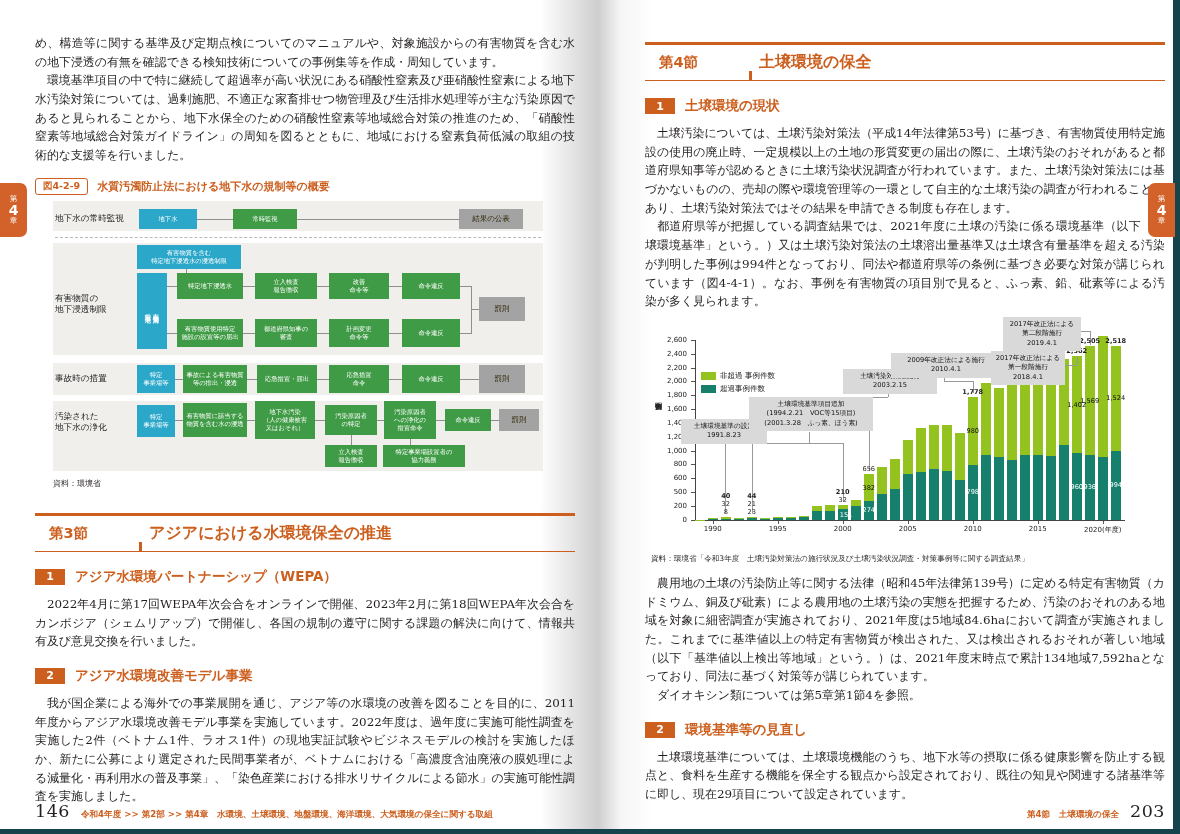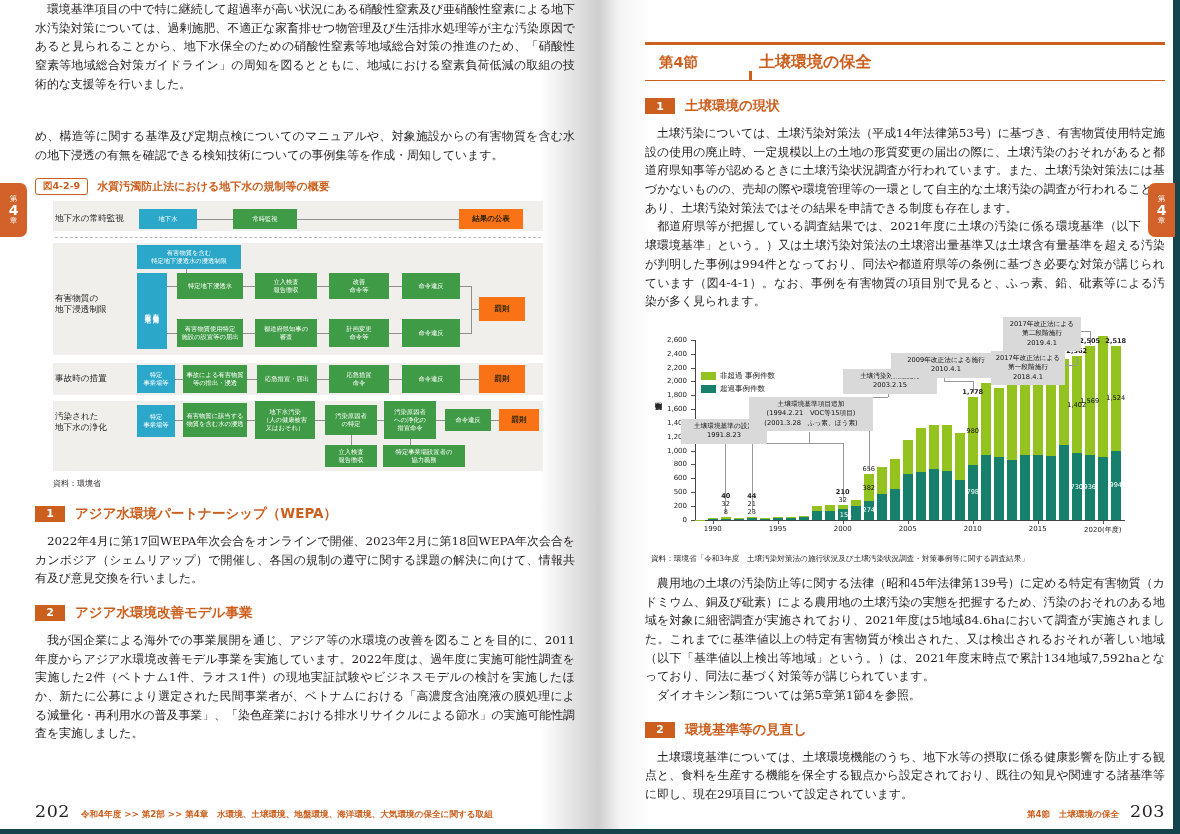--- a/index.html
+++ b/index.html
@@ -32,21 +32,21 @@
        display:flex;align-items:center;justify-content:center}
   .sub-title{color:#cc5f1e;font-weight:bold;font-size:13.5px}
   
   .diagram{position:relative;width:394px;height:272px;margin:2px 0 0 18px;font-size:6.3px}
   .dg-bg{position:absolute;background:#f0efec}
   .dg-gap{position:absolute;background:#fff}
   .dg-box{position:absolute;display:flex;align-items:center;justify-content:center;text-align:center;
        color:#fff;line-height:1.25;white-space:pre-line;z-index:2}
   .dg-box.cy{background:#2ba7c9}
   .dg-box.gr{background:#3f9b45}
-  .dg-box.ye{background:#f97316;color:#2d2300;font-weight:bold;font-size:7.5px}
+  .dg-box.ye{background:#a3a3a3;color:#2d2300;font-weight:normal;font-size:7.5px}
   .dg-box.cyv{background:#2ba7c9;writing-mode:vertical-rl;letter-spacing:1px}
   .dg-label{position:absolute;font-size:8.6px;line-height:1.35;white-space:pre-line;color:#222;z-index:2}
   .dg-line{position:absolute;background:#8f8f8f;z-index:1}
   .dg-dash{position:absolute;border-top:1px dashed #b9b9b9;z-index:1}
   .dg-src{font-size:8px;margin:5px 0 0 18px}
   
   .chart{position:relative;width:478px;height:236px;margin:4px 0 0 8px}
   .c-ylab{position:absolute;left:0px;top:82px;writing-mode:vertical-rl;font-size:7px;color:#222}
   .c-ytick{position:absolute;left:0;width:34px;text-align:right;font-size:7px;color:#222}
   .c-tickmark{position:absolute;background:#555}
@@ -79,22 +79,22 @@
   <span class="big">4</span>
   <span class="sm">章</span>
 </div>
 <div class="tab tab-right sans">
   <span class="sm">第</span>
   <span class="big">4</span>
   <span class="sm">章</span>
 </div>
 
 <div class="page-left">
+  <p class="body-text" style="margin-top:34px">め、構造等に関する基準及び定期点検についてのマニュアルや、対象施設からの有害物質を含む水の地下浸透の有無を確認できる検知技術についての事例集等を作成・周知しています。</p>
   <p class="body-text">　環境基準項目の中で特に継続して超過率が高い状況にある硝酸性窒素及び亜硝酸性窒素による地下水汚染対策については、過剰施肥、不適正な家畜排せつ物管理及び生活排水処理等が主な汚染原因であると見られることから、地下水保全のための硝酸性窒素等地域総合対策の推進のため、「硝酸性窒素等地域総合対策ガイドライン」の周知を図るとともに、地域における窒素負荷低減の取組の技術的な支援等を行いました。</p>
-  <p class="body-text" style="margin-top:34px">め、構造等に関する基準及び定期点検についてのマニュアルや、対象施設からの有害物質を含む水の地下浸透の有無を確認できる検知技術についての事例集等を作成・周知しています。</p>
 
   <div class="fig-head sans">
     <span class="fig-tag">図4-2-9</span>
     <span class="fig-title">水質汚濁防止法における地下水の規制等の概要</span>
   </div>
 
   <div class="diagram sans">
       <div class="dg-bg" style="left: 0px; top: 0px; width: 490px; height: 270px;"></div>
       <div class="dg-gap" style="left: 0px; top: 30px; width: 490px; height: 12px;"></div>
       <div class="dg-gap" style="left: 0px; top: 154px; width: 490px; height: 8px;"></div>
@@ -162,36 +162,41 @@
 措置命令</div>
       <div class="dg-box gr" style="left: 392px; top: 208px; width: 46px; height: 22px;">命令違反</div>
       <div class="dg-box ye" style="left: 446px; top: 208px; width: 40px; height: 22px;">罰則</div>
       <div class="dg-box gr" style="left: 272px; top: 244px; width: 52px; height: 22px;">立入検査
 報告徴収</div>
       <div class="dg-box gr" style="left: 330px; top: 244px; width: 82px; height: 22px;">特定事業場設置者の
 協力義務</div>
     </div>
   <div class="dg-src sans">資料：環境省</div>
 
+  <div class="section-band sans">
+    <span class="section-no">第3節</span>
+    <span class="section-title">アジアにおける水環境保全の推進</span>
+    <span class="section-tick"></span>
+  </div>
 
   <div class="sub-head sans">
     <span class="sub-no">1</span>
     <span class="sub-title">アジア水環境パートナーシップ（WEPA）</span>
   </div>
   <p class="body-text">　2022年4月に第17回WEPA年次会合をオンラインで開催、2023年2月に第18回WEPA年次会合をカンボジア（シェムリアップ）で開催し、各国の規制の遵守に関する課題の解決に向けて、情報共有及び意見交換を行いました。</p>
 
   <div class="sub-head sans">
     <span class="sub-no">2</span>
     <span class="sub-title">アジア水環境改善モデル事業</span>
   </div>
   <p class="body-text">　我が国企業による海外での事業展開を通じ、アジア等の水環境の改善を図ることを目的に、2011年度からアジア水環境改善モデル事業を実施しています。2022年度は、過年度に実施可能性調査を実施した2件（ベトナム1件、ラオス1件）の現地実証試験やビジネスモデルの検討を実施したほか、新たに公募により選定された民間事業者が、ベトナムにおける「高濃度含油廃液の膜処理による減量化・再利用水の普及事業」、「染色産業における排水リサイクルによる節水」の実施可能性調査を実施しました。</p>
 </div>
 
 <div class="footer-l">
-  <span class="pagenum">202</span>
+  <span class="pagenum">146</span>
   <span class="crumb sans">令和4年度 &gt;&gt; 第2部 &gt;&gt; 第4章　水環境、土壌環境、地盤環境、海洋環境、大気環境の保全に関する取組</span>
 </div>
 
 <div class="page-right">
   <div class="section-band sans" style="margin-top:42px">
     <span class="section-no">第4節</span>
     <span class="section-title">土壌環境の保全</span>
     <span class="section-tick"></span>
   </div>
 
@@ -333,21 +338,21 @@
       <div class="c-blab" style="left: 81.75px; top: 176.954px; font-weight: bold;">44</div>
       <div class="c-blab" style="left: 158px; top: 195.773px; color: rgb(255, 255, 255); padding-left: 18px;">151</div>
       <div class="c-blab" style="left: 172.75px; top: 181.462px;">32</div>
       <div class="c-blab" style="left: 172.75px; top: 173.462px; font-weight: bold;">210</div>
       <div class="c-blab" style="left: 198.75px; top: 191.515px; color: rgb(255, 255, 255);">274</div>
       <div class="c-blab" style="left: 198.75px; top: 168.808px; color: rgb(17, 17, 17);">382</div>
       <div class="c-blab" style="left: 198.75px; top: 150.585px; font-weight: normal;">656</div>
       <div class="c-blab" style="left: 302.75px; top: 173.377px; color: rgb(255, 255, 255);">798</div>
       <div class="c-blab" style="left: 302.75px; top: 111.831px; color: rgb(17, 17, 17);">980</div>
       <div class="c-blab" style="left: 302.75px; top: 72.9077px; font-weight: bold;">1,778</div>
-      <div class="c-blab" style="left: 406.75px; top: 167.769px; color: rgb(255, 255, 255);">730</div>
+      <div class="c-blab" style="left: 406.75px; top: 167.769px; color: rgb(255, 255, 255);">960</div>
       <div class="c-blab" style="left: 406.75px; top: 86.0077px; color: rgb(17, 17, 17);">1,402</div>
       <div class="c-blab" style="left: 406.75px; top: 32.4769px; font-weight: bold;">2,362</div>
       <div class="c-blab" style="left: 419.75px; top: 168.6px; color: rgb(255, 255, 255);">936</div>
       <div class="c-blab" style="left: 419.75px; top: 81.8885px; color: rgb(17, 17, 17);">1,569</div>
       <div class="c-blab" style="left: 419.75px; top: 22.5769px; font-weight: bold;">2,505</div>
       <div class="c-blab" style="left: 445.75px; top: 166.592px; color: rgb(255, 255, 255);">994</div>
       <div class="c-blab" style="left: 445.75px; top: 79.4308px; color: rgb(17, 17, 17);">1,524</div>
       <div class="c-blab" style="left: 445.75px; top: 21.6769px; font-weight: bold;">2,518</div>
       <div class="c-ann" style="left: 28px; top: 104px; width: 82px;">土壌環境基準の設定
 1991.8.23</div>

